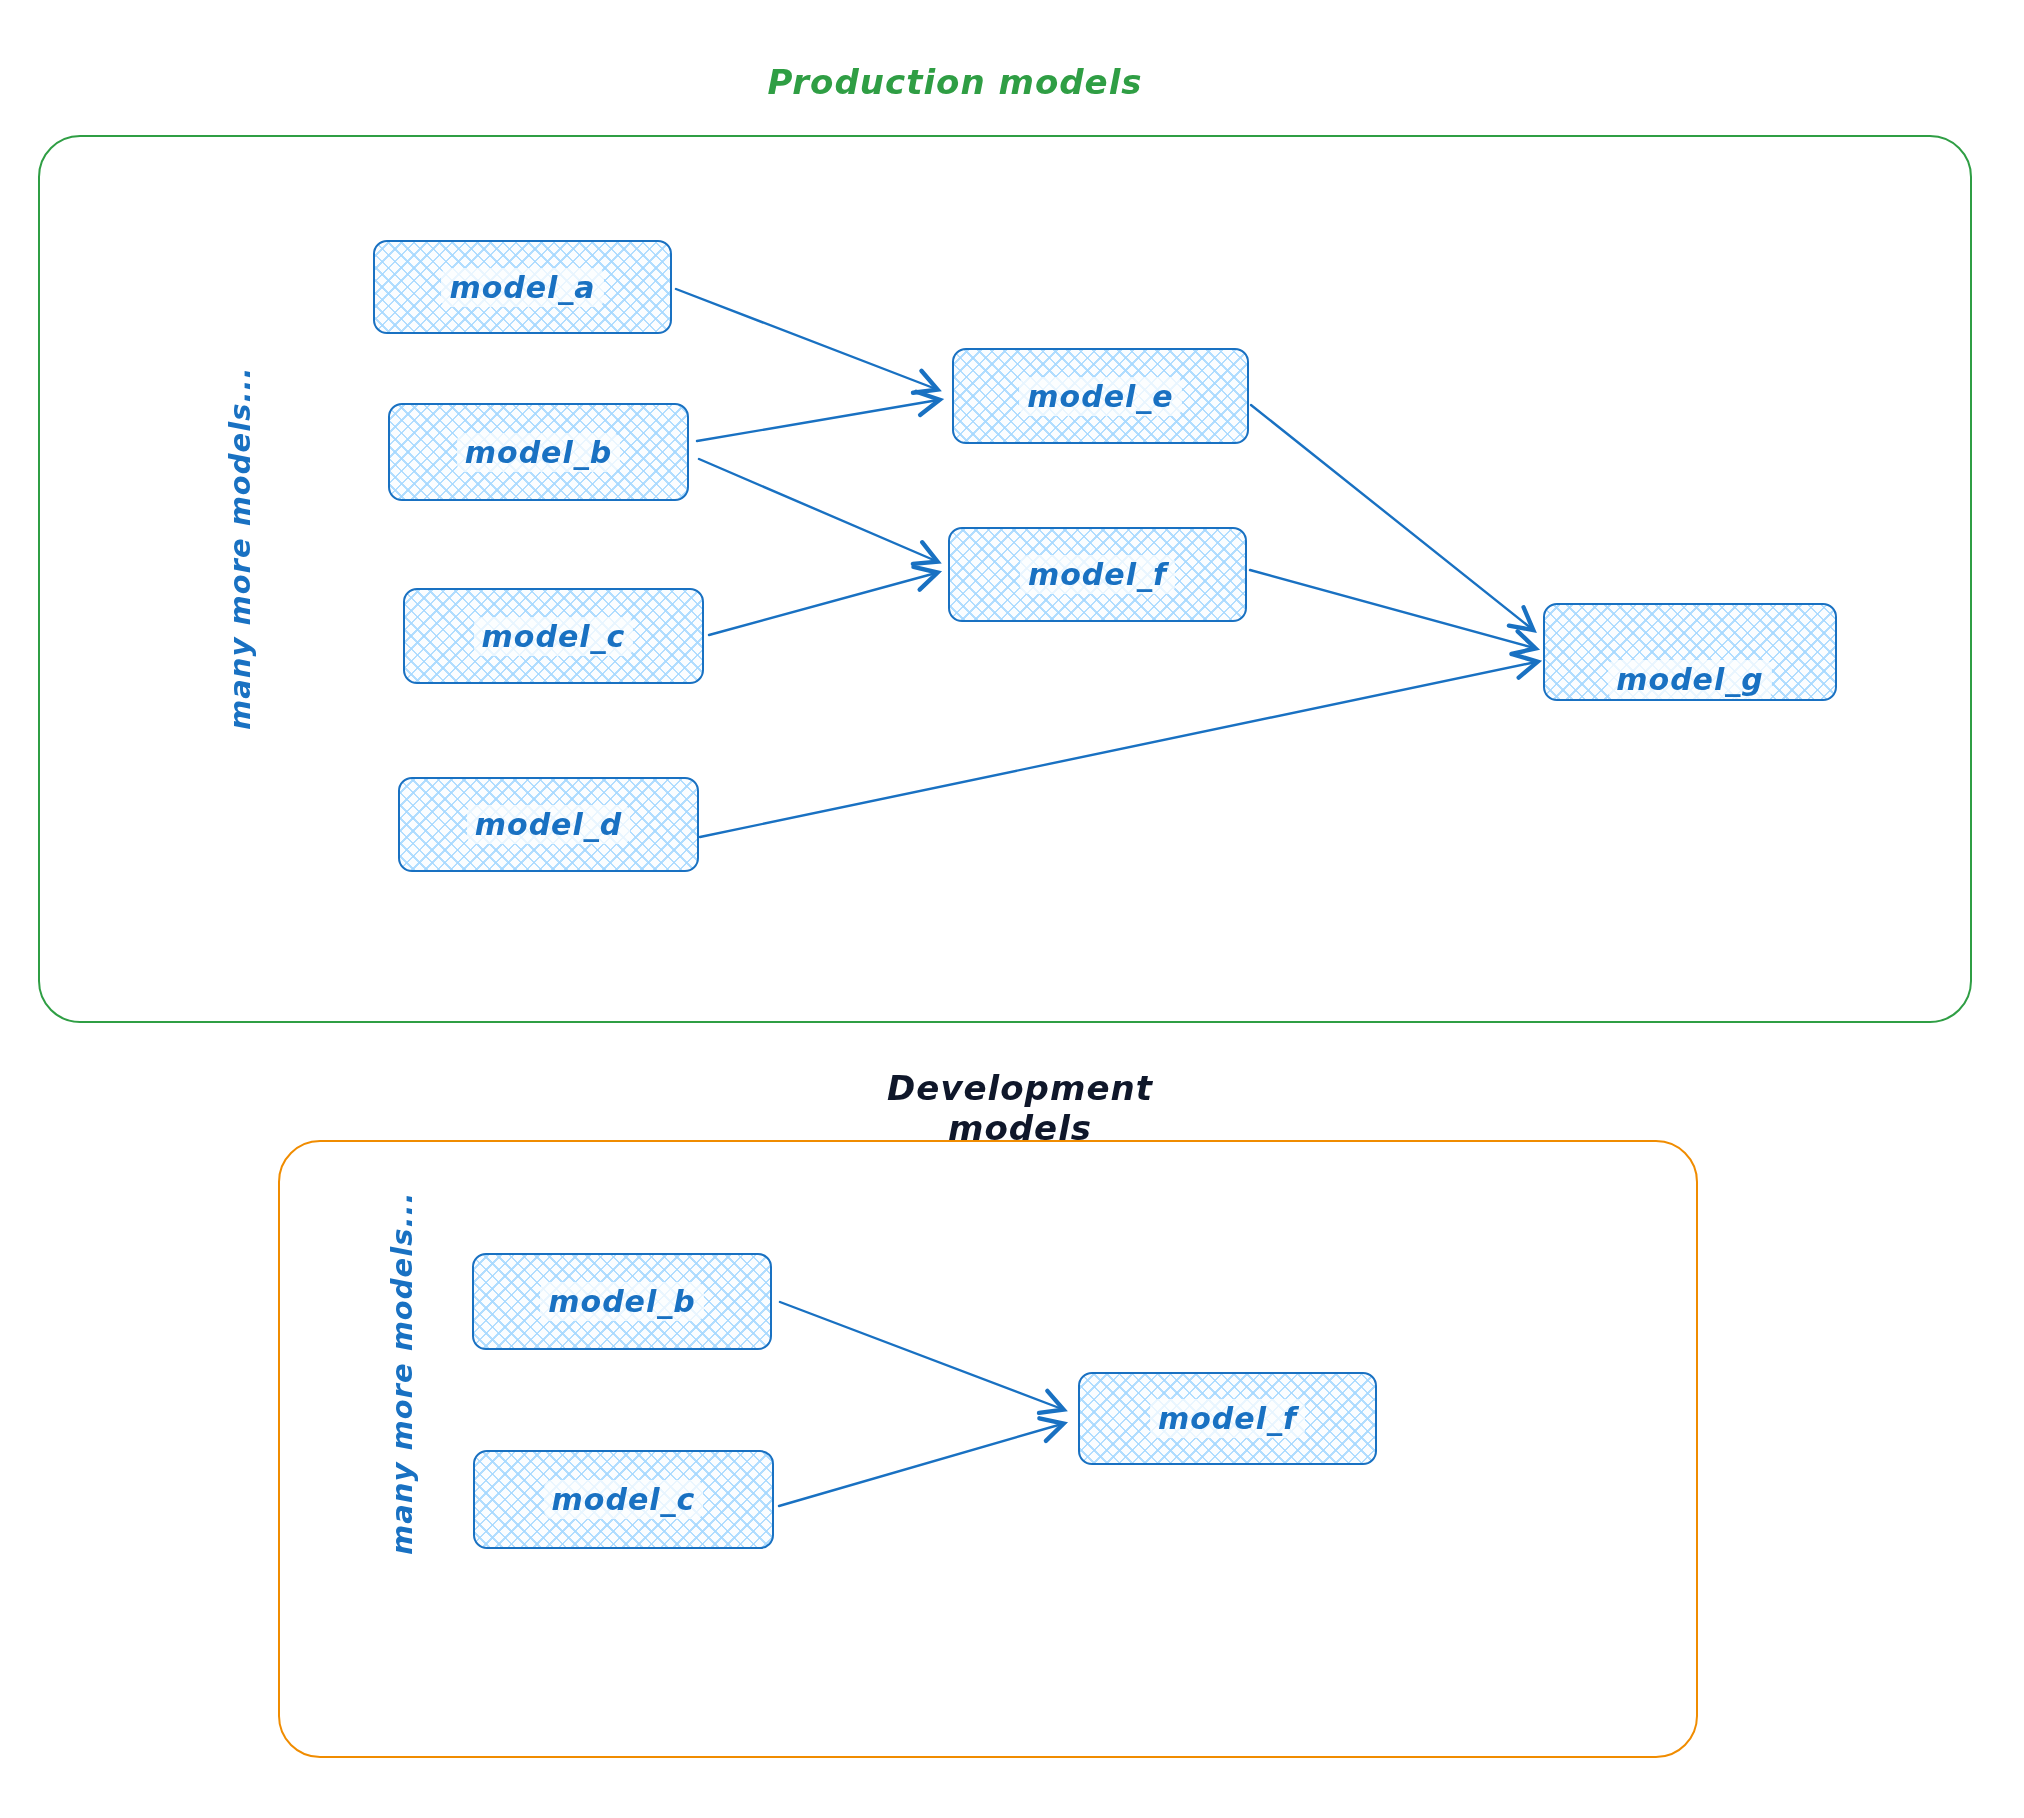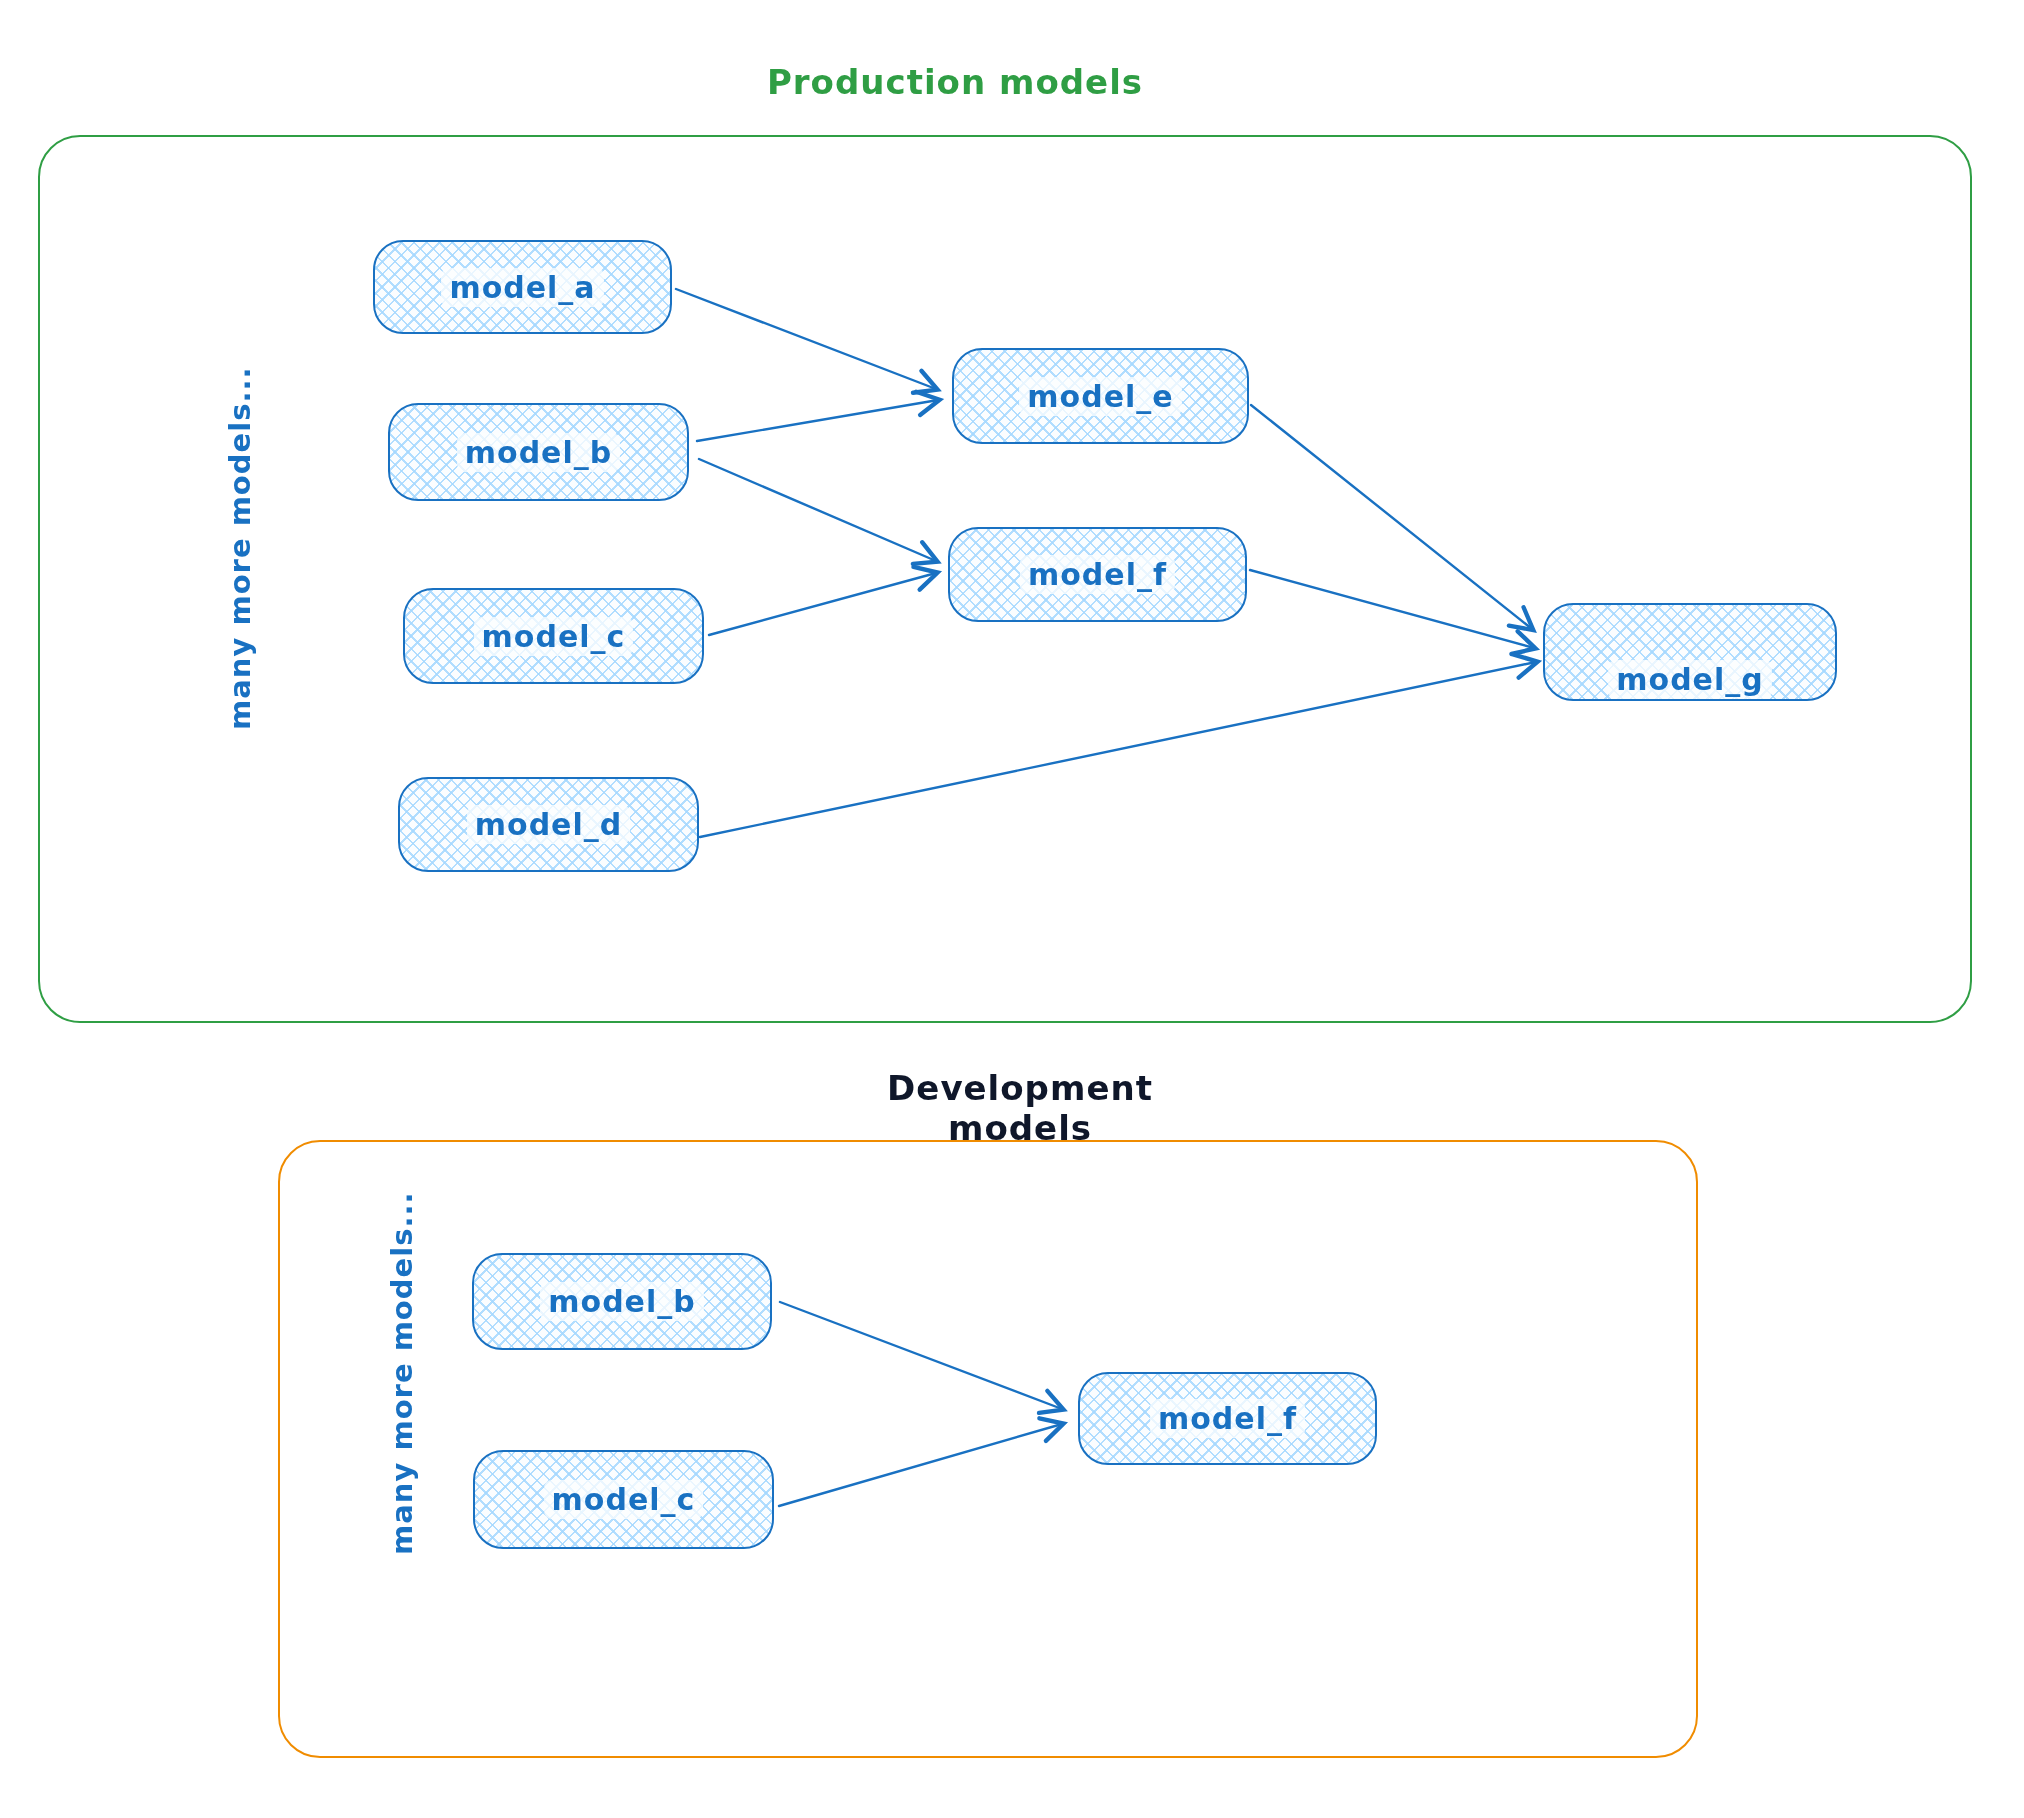--- a/index.html
+++ b/index.html
@@ -3,20 +3,21 @@
 <meta charset="utf-8">
 <style>
   html, body { margin: 0; padding: 0; background: #ffffff; }
   .canvas {
     position: relative;
     width: 2024px;
     height: 1818px;
     background: #ffffff;
     font-family: "DejaVu Sans", "Liberation Sans", sans-serif;
     overflow: hidden;
+    font-style: italic;
   }
   .section-title {
     position: absolute;
     text-align: center;
     font-size: 34px;
     font-weight: 600;
     letter-spacing: 1px;
   }
   .title-production { left: 740px; top: 62px; width: 430px; color: #2f9e44; }
   .title-development { left: 810px; top: 1068px; width: 420px; color: #0f172a; }
@@ -32,21 +33,21 @@
   .frame-development {
     left: 278px; top: 1140px; width: 1416px; height: 614px;
     border: 2px solid #f08c00;
   }
   .node {
     position: absolute;
     display: flex;
     align-items: center;
     justify-content: center;
     border: 2.5px solid #1971c2;
-    border-radius: 30px;
+    border-radius: 14px;
     background:
       repeating-linear-gradient(45deg, rgba(165,216,255,.85) 0 1.8px, rgba(255,255,255,0) 1.8px 9px),
       repeating-linear-gradient(135deg, rgba(165,216,255,.85) 0 1.8px, rgba(255,255,255,0) 1.8px 9px),
       #fbfdff;
     color: #1971c2;
     font-size: 30px;
     font-weight: 600;
     letter-spacing: 1px;
   }
   .node span {

